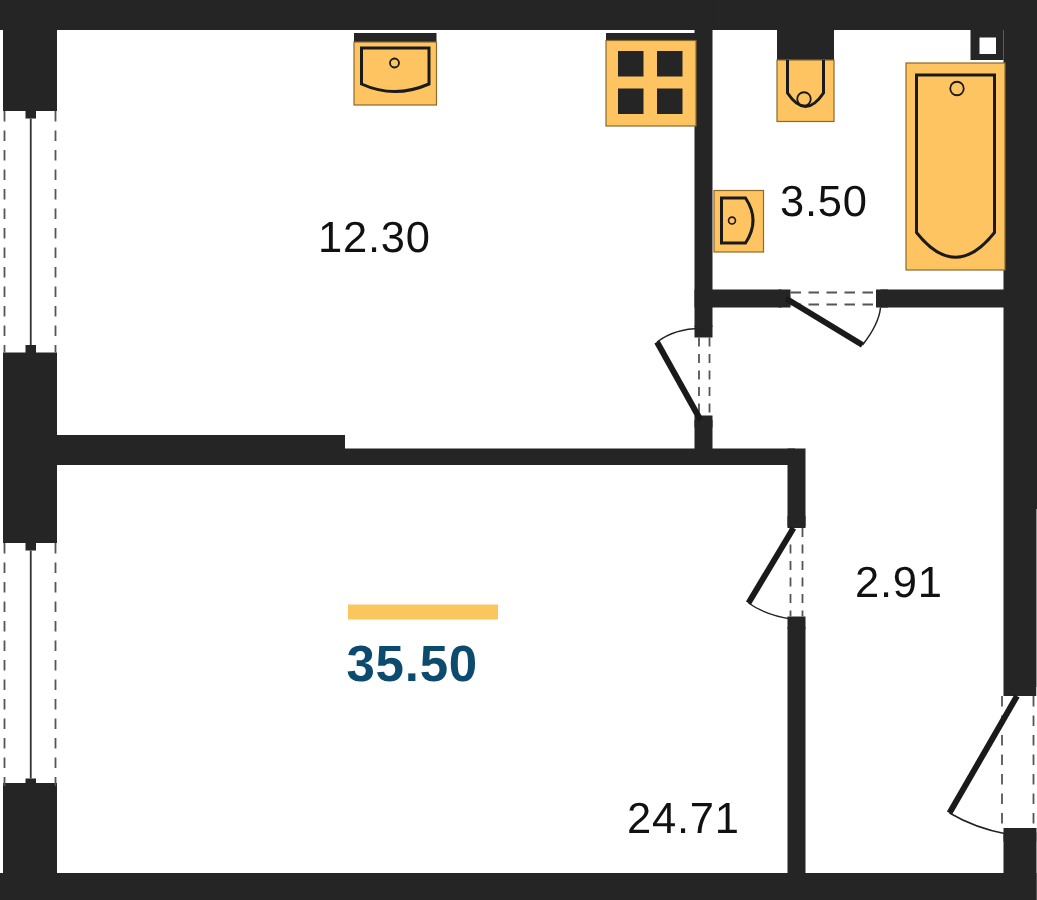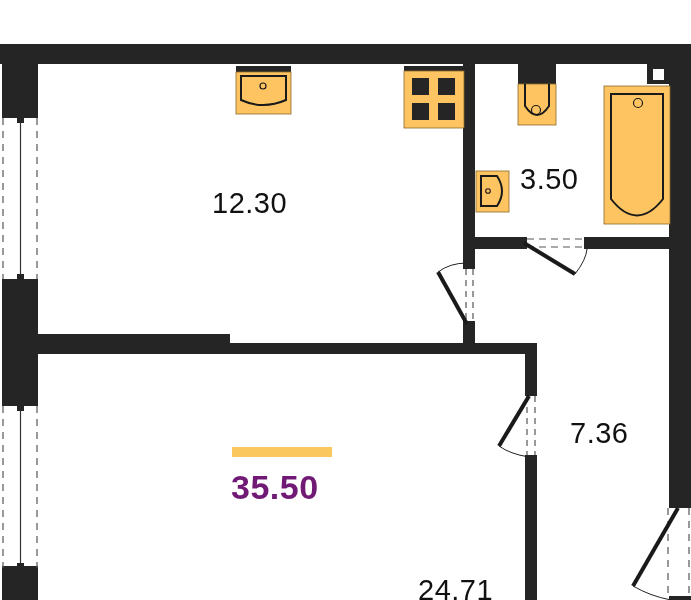--- a/index.html
+++ b/index.html
@@ -1,22 +1,22 @@
 <!DOCTYPE html>
 <html><head>
   <meta charset="utf-8">
   <style>
     html, body { margin: 0; padding: 0; background: #ffffff; }
     body { width: 691px; height: 600px; position: relative; overflow: hidden;
            font-family: "Liberation Sans", sans-serif; }
-    .plan { position: absolute; left: 0; top: 0; width: 691px; height: 452px; margin-top: 44px; }
+    .plan { position: absolute; left: 0; top: 0; width: 691px; height: 452px; }
     .wall { position: absolute; background: #252525; }
     .label { position: absolute; color: #111; font-family: "Liberation Sans", sans-serif;
              font-size: 29px; letter-spacing: 0.5px; white-space: nowrap; }
-    .total { position: absolute; color: #701a75; font-family: "Liberation Sans", sans-serif;
+    .total { position: absolute; color: #0c4a6e; font-family: "Liberation Sans", sans-serif;
              font-size: 34px; font-weight: bold; letter-spacing: 0.5px; white-space: nowrap; }
     .accent-bar { position: absolute; }
     svg { position: absolute; left: 0; top: 0; }
   </style>
 </head>
 <body>
 
 <div class="plan">
 
   <div class="wall" style="left:0;top:0;width:691px;height:20px;"></div>
@@ -130,18 +130,18 @@
     </g>
 
     <g>
       <rect x="647" y="20" width="22" height="20" fill="#252525"></rect>
       <rect x="653" y="25" width="11" height="11" fill="#ffffff"></rect>
     </g>
   </svg>
 
   <div class="label" style="left:212px;top:143px;">12.30</div>
   <div class="label" style="left:520px;top:119px;">3.50</div>
-  <div class="label" style="left:570px;top:373px;">7.36</div>
+  <div class="label" style="left:570px;top:373px;">2.91</div>
   <div class="label" style="left:418px;top:530px;">24.71</div>
 
   <div class="accent-bar" style="left:232px;top:403px;width:100px;height:10px;background:#F9C75E;"></div>
   <div class="total" style="left:231px;top:424px;">35.50</div>
 </div>
 
 </body></html>

